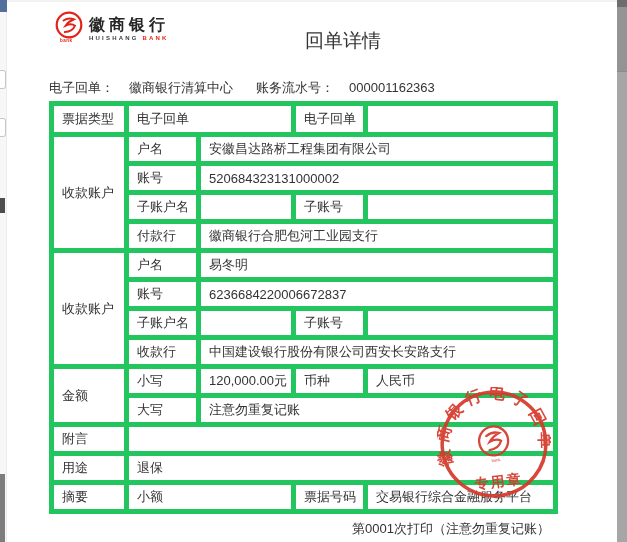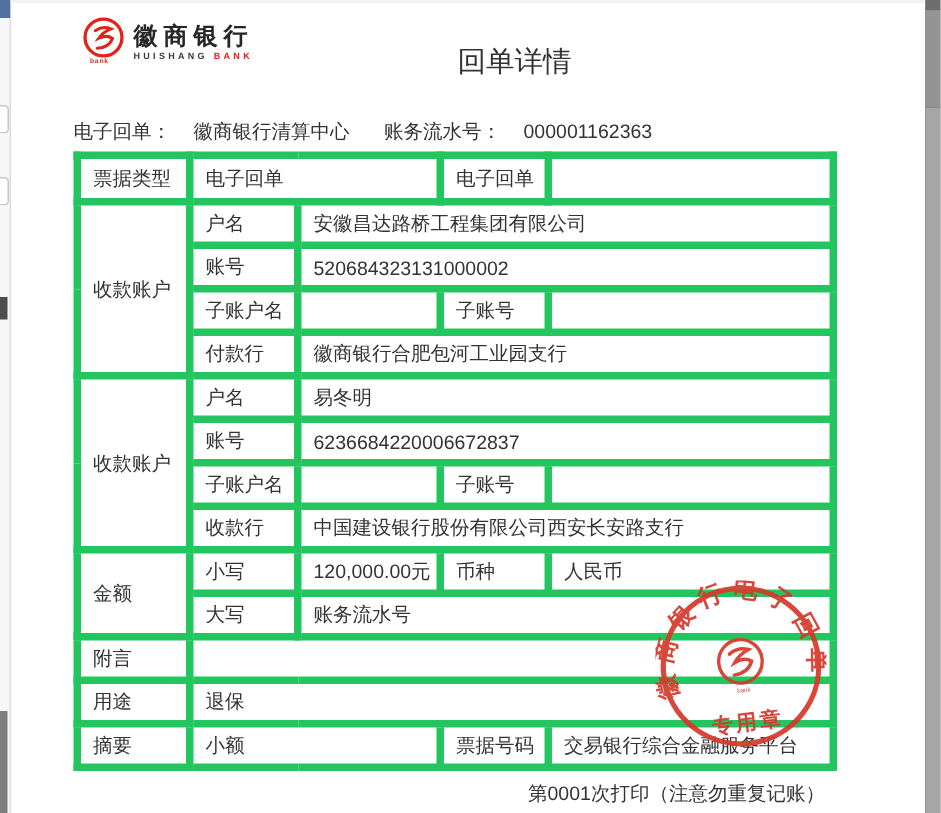--- a/index.html
+++ b/index.html
@@ -149,21 +149,21 @@
 
       <tr class="row">
         <td rowspan="2">金额</td>
         <td>小写</td>
         <td>120,000.00元</td>
         <td>币种</td>
         <td>人民币</td>
       </tr>
       <tr class="row">
         <td>大写</td>
-        <td colspan="3">账务流水号</td>
+        <td colspan="3">注意勿重复记账</td>
       </tr>
 
       <tr class="row">
         <td>附言</td>
         <td colspan="4"></td>
       </tr>
       <tr class="row">
         <td>用途</td>
         <td colspan="4">退保</td>
       </tr>

